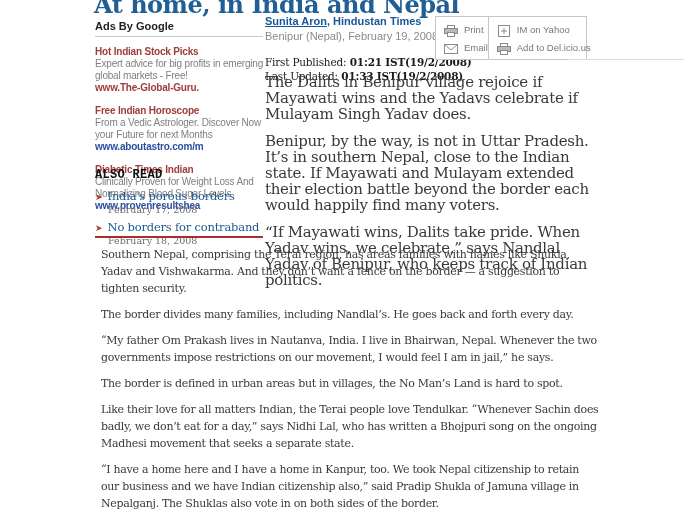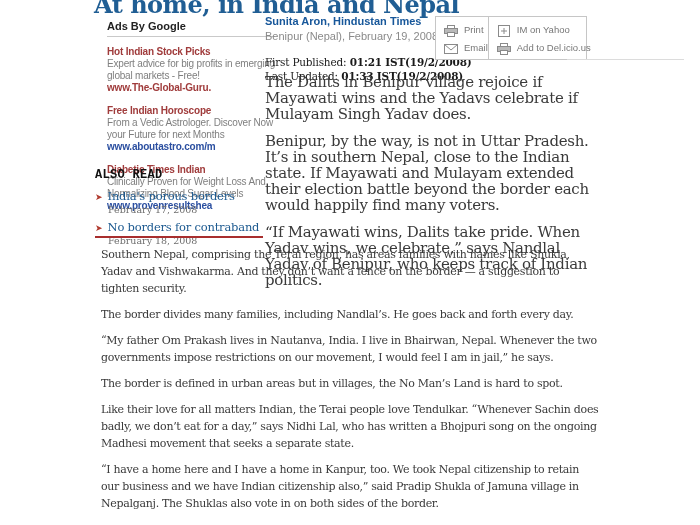--- a/index.html
+++ b/index.html
@@ -9,21 +9,21 @@
   }
 
   
   .headline {
     position:absolute; left:94px; top:-10px; margin:0;
     font-family:"DejaVu Serif", serif; font-weight:bold;
     font-size:24px; color:#205e94; letter-spacing:-0.5px; white-space:nowrap;
   }
 
   
-  .ads { position:absolute; left:107px; top:20px; width:168px; }
+  .ads { position:absolute; left:95px; top:20px; width:168px; }
   .ads-header {
     font-size:11px; font-weight:bold; color:#222;
     padding-bottom:4px; border-bottom:1px solid #c9c9c9; margin-bottom:9px;
   }
   .ad { margin-bottom:11px; font-size:10px; line-height:12px; letter-spacing:-0.2px; }
   .ad-title { color:#a03c3c; font-weight:bold; text-decoration:none; display:block; }
   .ad-desc { color:#7f7f7f; }
   .ad-url { font-weight:bold; text-decoration:none; display:block; }
   .url-red { color:#a03c3c; }
   .url-blue { color:#2b4fa0; }
@@ -43,21 +43,21 @@
   }
   .also-date {
     font-family:"DejaVu Serif", serif; font-size:9.5px; color:#6e6e6e;
     margin-left:13px; margin-top:1px;
   }
   .red-rule { position:absolute; left:95px; top:236px; width:168px; height:2px; background:#a82e2e; }
 
   
   .byline { position:absolute; left:265px; top:15px; width:340px; }
   .author-line { font-size:11px; font-weight:bold; color:#17579a; }
-  .author-link { color:#17579a; }
+  .author-link { color:#17579a; text-decoration:underline; }
   .dateline { font-size:11px; color:#8a8a8a; margin-top:3px; }
   .pub-block { margin-top:13px; font-family:"DejaVu Serif", serif; font-size:10.5px; color:#1a1a1a; line-height:14px; letter-spacing:-0.2px; }
   .pub-value { font-weight:bold; }
 
   
   .toolbar {
     position:absolute; left:415px; top:16px; width:152px; height:44px;
     border:1px solid #c6c6c6; background:#fff; display:flex; box-sizing:border-box;margin-left:20px;
   }
   .tb-col { padding:6px 0 0 8px; box-sizing:border-box; }

